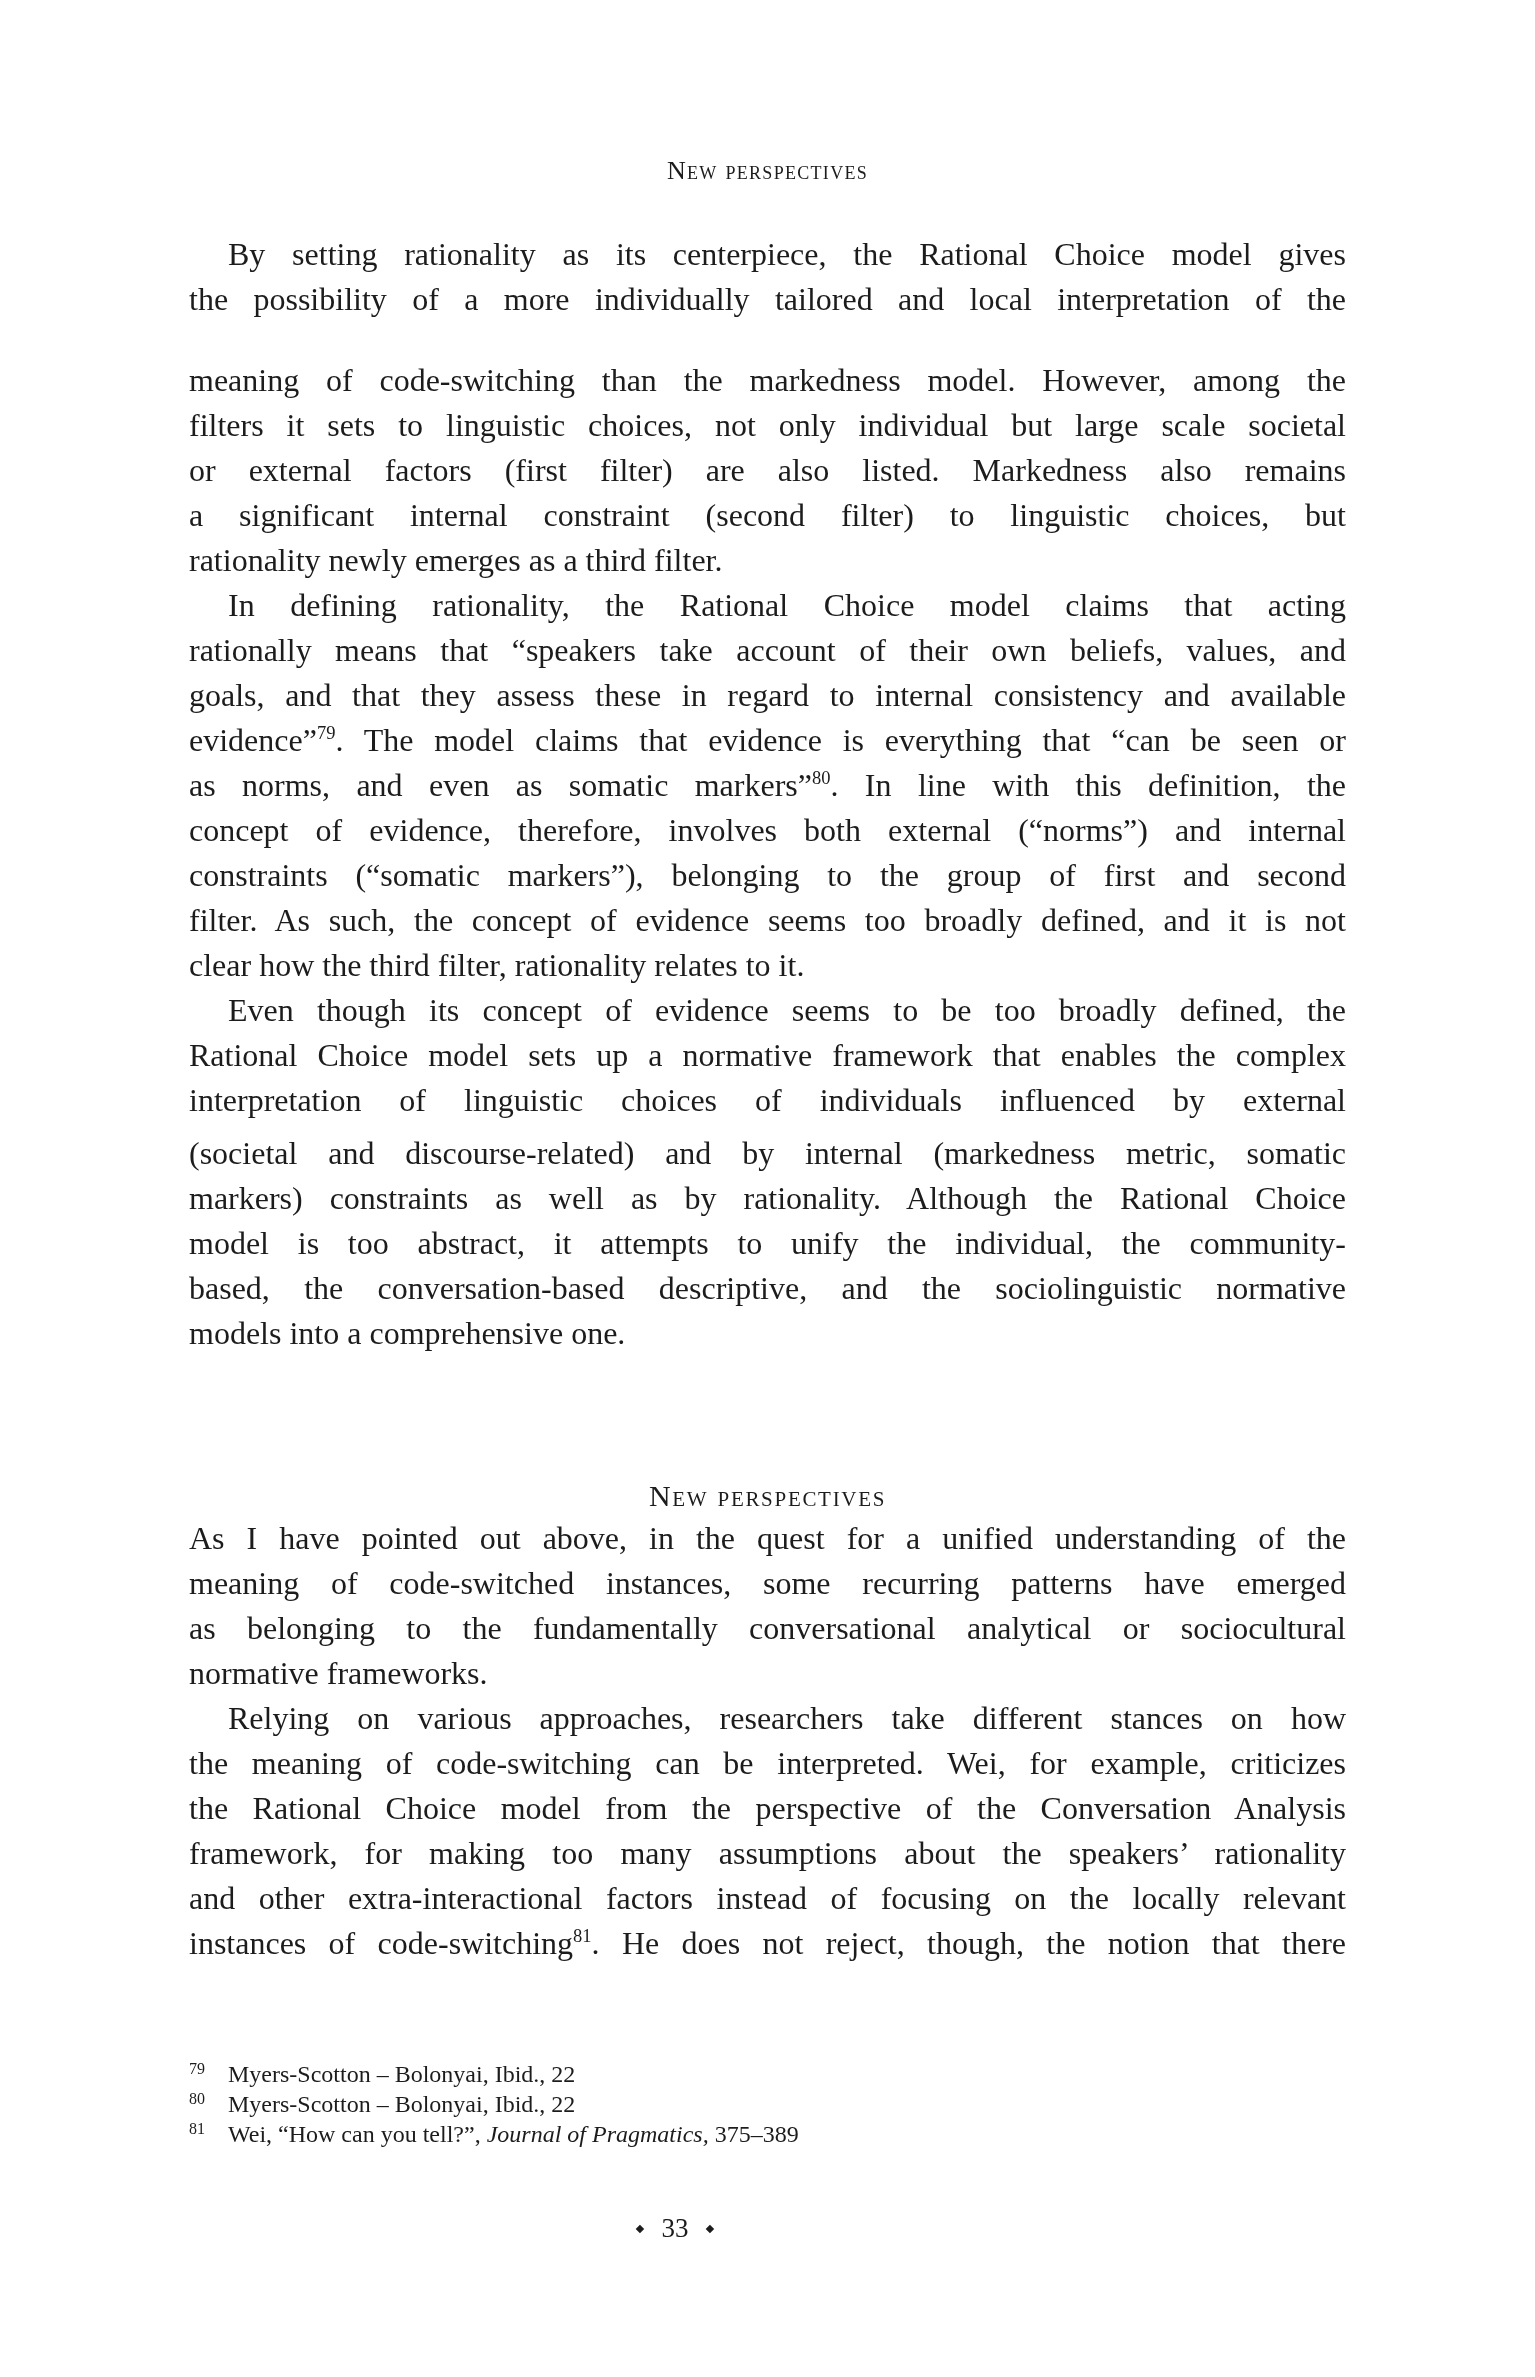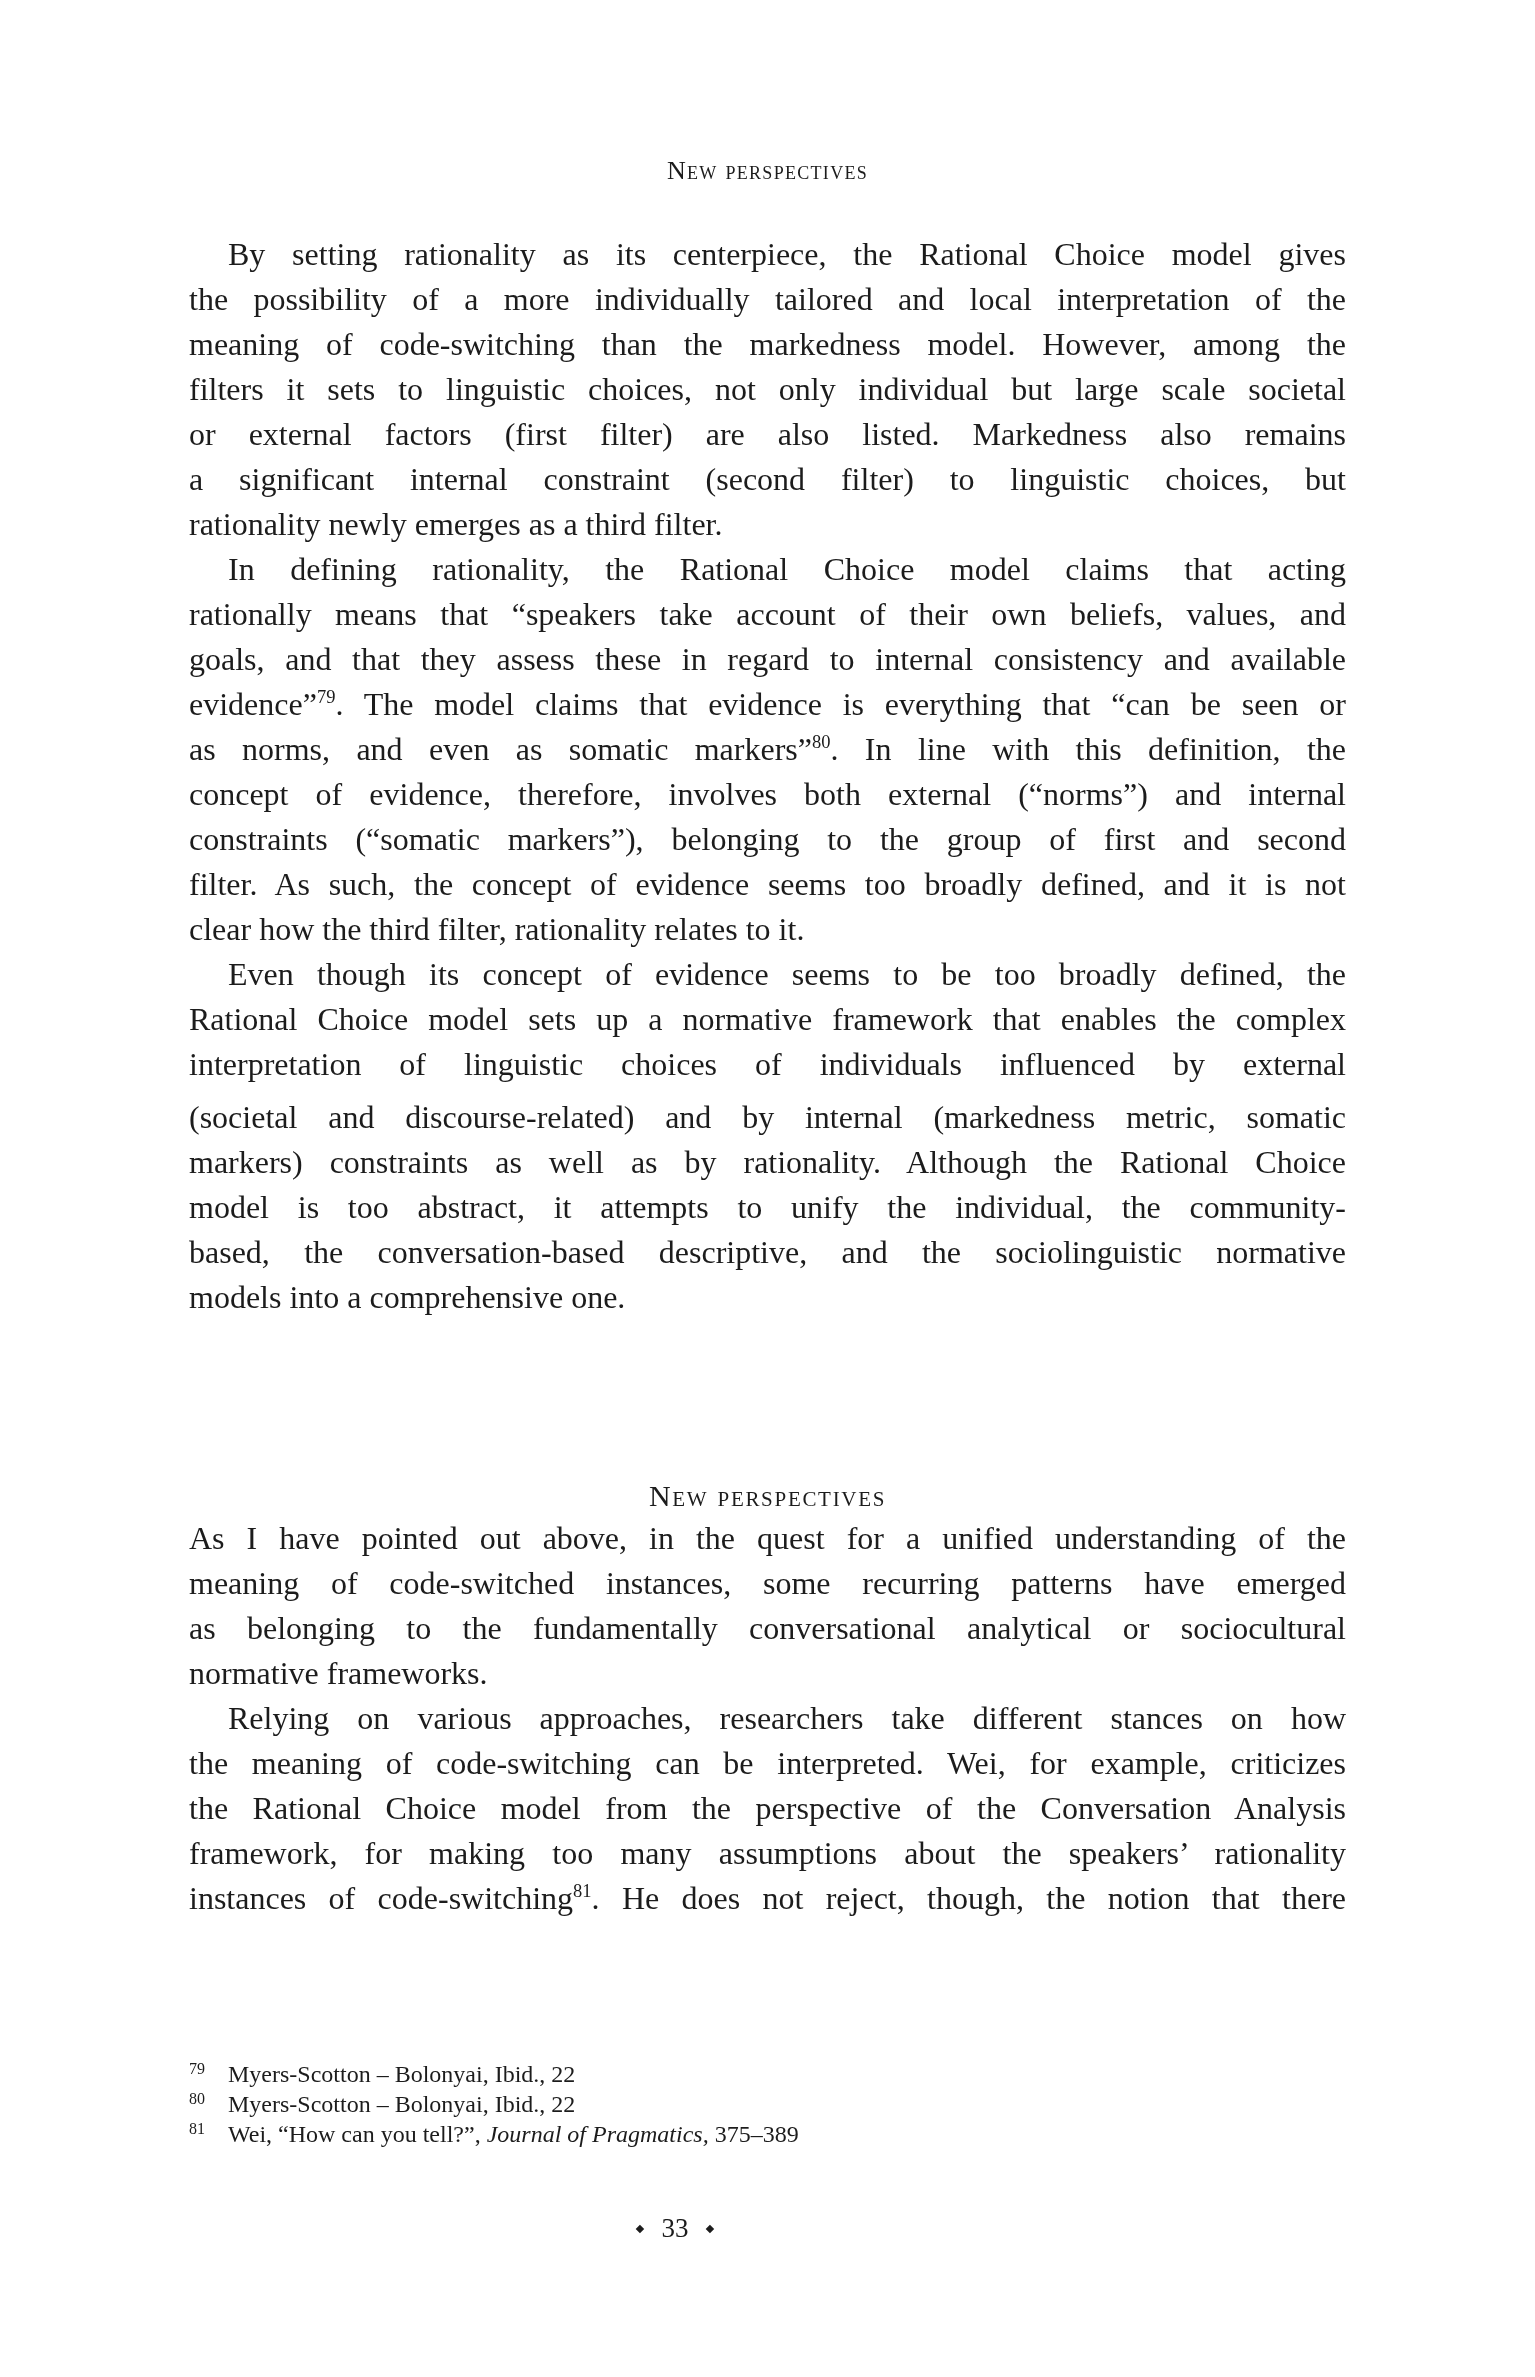--- a/index.html
+++ b/index.html
@@ -112,21 +112,21 @@
 </head>
 <body>
 
 <div class="running-header">New perspectives</div>
 
 <div class="block" id="top-block" style="top: 232px;">
 
   <div>
     <span class="line indent" style="white-space: normal; overflow: hidden;">By setting rationality as its centerpiece, the Rational Choice model gives</span>
     <span class="line" style="white-space: normal; overflow: hidden;">the possibility of a more individually tailored and local interpretation of the</span>
-    <span class="line" style="white-space: normal; overflow: hidden;">meaning of code-switching than the markedness model. However, among the</span>
+    <span class="line" style="white-space: normal; overflow: hidden; margin-top: 36px;">meaning of code-switching than the markedness model. However, among the</span>
     <span class="line" style="white-space: normal; overflow: hidden;">filters it sets to linguistic choices, not only individual but large scale societal</span>
     <span class="line" style="white-space: normal; overflow: hidden;">or external factors (first filter) are also listed. Markedness also remains</span>
     <span class="line" style="white-space: normal; overflow: hidden;">a significant internal constraint (second filter) to linguistic choices, but</span>
     <span class="line last">rationality newly emerges as a third filter.</span>
   </div>
 
   <div>
     <span class="line indent" style="white-space: normal; overflow: hidden;">In defining rationality, the Rational Choice model claims that acting</span>
     <span class="line" style="white-space: normal; overflow: hidden;">rationally means that “speakers take account of their own beliefs, values, and</span>
     <span class="line" style="white-space: normal; overflow: hidden;">goals, and that they assess these in regard to internal consistency and available</span>
@@ -157,20 +157,21 @@
     <span class="line" style="white-space: normal; overflow: hidden;">As I have pointed out above, in the quest for a unified understanding of the</span>
     <span class="line" style="white-space: normal; overflow: hidden;">meaning of code-switched instances, some recurring patterns have emerged</span>
     <span class="line" style="white-space: normal; overflow: hidden;">as belonging to the fundamentally conversational analytical or sociocultural</span>
     <span class="line last">normative frameworks.</span>
   </div>
   <div>
     <span class="line indent" style="white-space: normal; overflow: hidden;">Relying on various approaches, researchers take different stances on how</span>
     <span class="line" style="white-space: normal; overflow: hidden;">the meaning of code-switching can be interpreted. Wei, for example, criticizes</span>
     <span class="line" style="white-space: normal; overflow: hidden;">the Rational Choice model from the perspective of the Conversation Analysis</span>
     <span class="line" style="white-space: normal; overflow: hidden;">framework, for making too many assumptions about the speakers’ rationality</span>
+    <span class="line" style="white-space: normal; overflow: hidden;">and other extra-interactional factors instead of focusing on the locally relevant</span>
     <span class="line" style="white-space: normal; overflow: hidden;"><span>instances of code-switching</span><sup class="fn">81</sup><span>. He does not reject, though, the notion that there</span></span>
   </div>
 </div>
 
 <div class="footnotes">
   <div class="footnote">
     <span class="fn-num">79</span>
     <span>Myers-Scotton – Bolonyai, Ibid., 22</span>
   </div>
   <div class="footnote">

